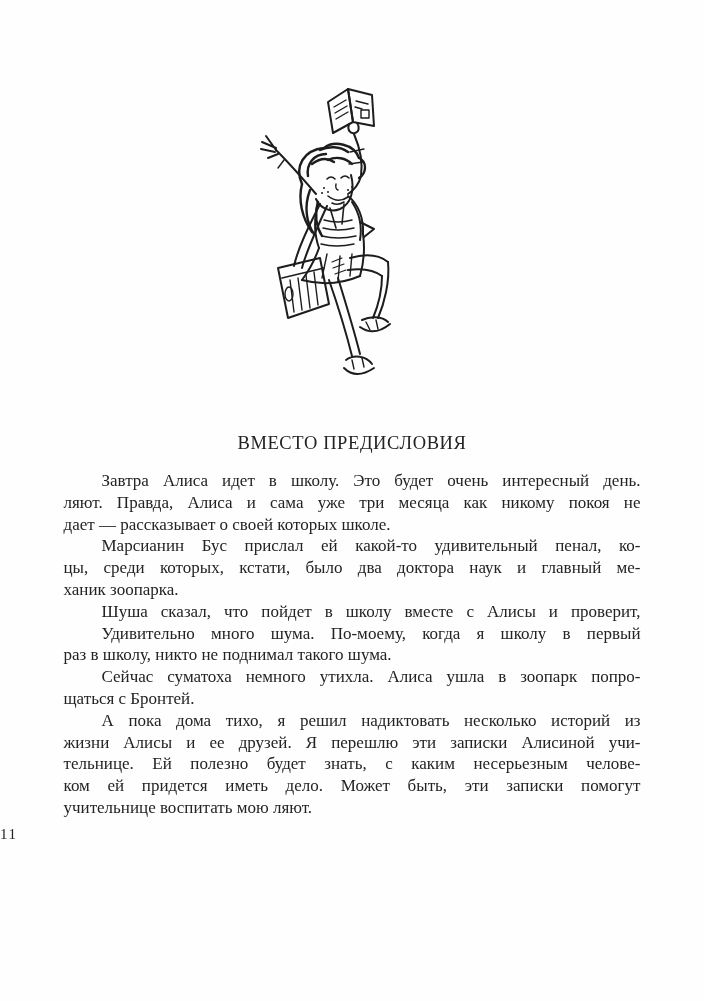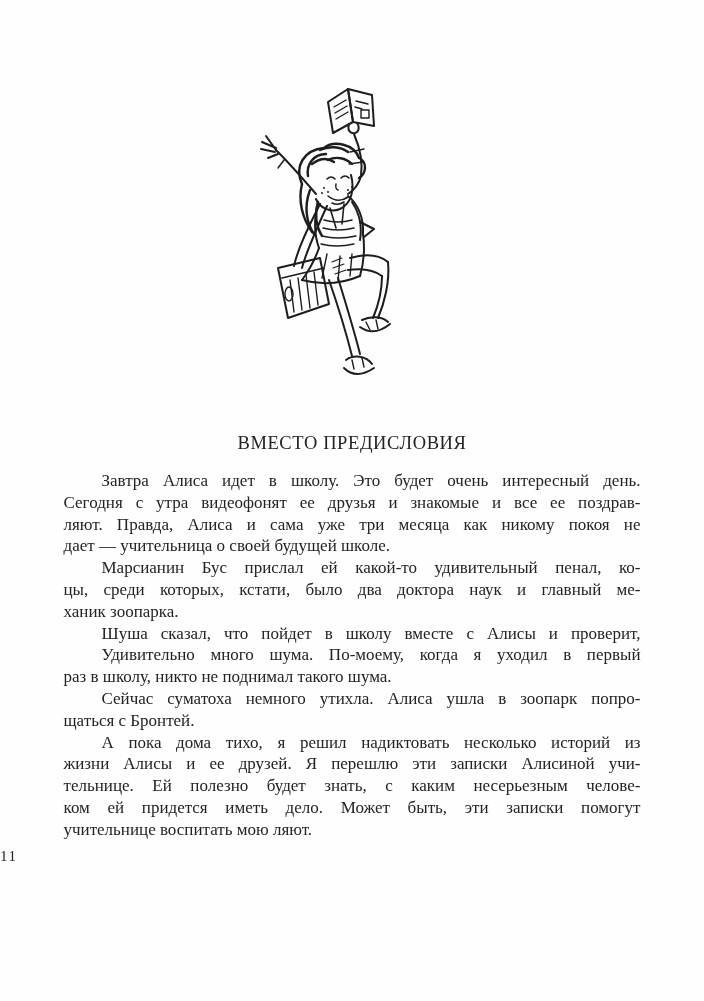--- a/index.html
+++ b/index.html
@@ -120,34 +120,33 @@
       <path d="M114,288 C122,282 134,284 140,292 M112,296 Q124,308 142,296"></path>
       <path d="M120,288 L122,297 M130,286 L132,295" stroke-width="1.4"></path>
     </svg>
   </div>
 
   <h1 class="title">ВМЕСТО ПРЕДИСЛОВИЯ</h1>
 
   <div class="text-block">
       <div class="para">
         <div class="line first">Завтра Алиса идет в школу. Это будет очень интересный день.</div>
-        <div class="line">Сегодня с утра видеофонят ее друзья и знакомые и все ее поздрав-</div>
         <div class="line">ляют. Правда, Алиса и сама уже три месяца как никому покоя не</div>
-        <div class="line end">дает — учительница о своей будущей школе.</div>
+        <div class="line end">дает — рассказывает о своей которых школе.</div>
       </div>
       <div class="para">
         <div class="line first">Марсианин Бус прислал ей какой-то удивительный пенал, ко-</div>
         <div class="line">цы, среди которых, кстати, было два доктора наук и главный ме-</div>
         <div class="line end">ханик зоопарка.</div>
       </div>
       <div class="para">
         <div class="line first">Шуша сказал, что пойдет в школу вместе с Алисы и проверит,</div>
       </div>
       <div class="para">
-        <div class="line first">Удивительно много шума. По-моему, когда я уходил в первый</div>
+        <div class="line first">Удивительно много шума. По-моему, когда я школу в первый</div>
         <div class="line end">раз в школу, никто не поднимал такого шума.</div>
       </div>
       <div class="para">
         <div class="line first">Сейчас суматоха немного утихла. Алиса ушла в зоопарк попро-</div>
         <div class="line end">щаться с Бронтей.</div>
       </div>
       <div class="para">
         <div class="line first">А пока дома тихо, я решил надиктовать несколько историй из</div>
         <div class="line">жизни Алисы и ее друзей. Я перешлю эти записки Алисиной учи-</div>
         <div class="line">тельнице. Ей полезно будет знать, с каким несерьезным челове-</div>

